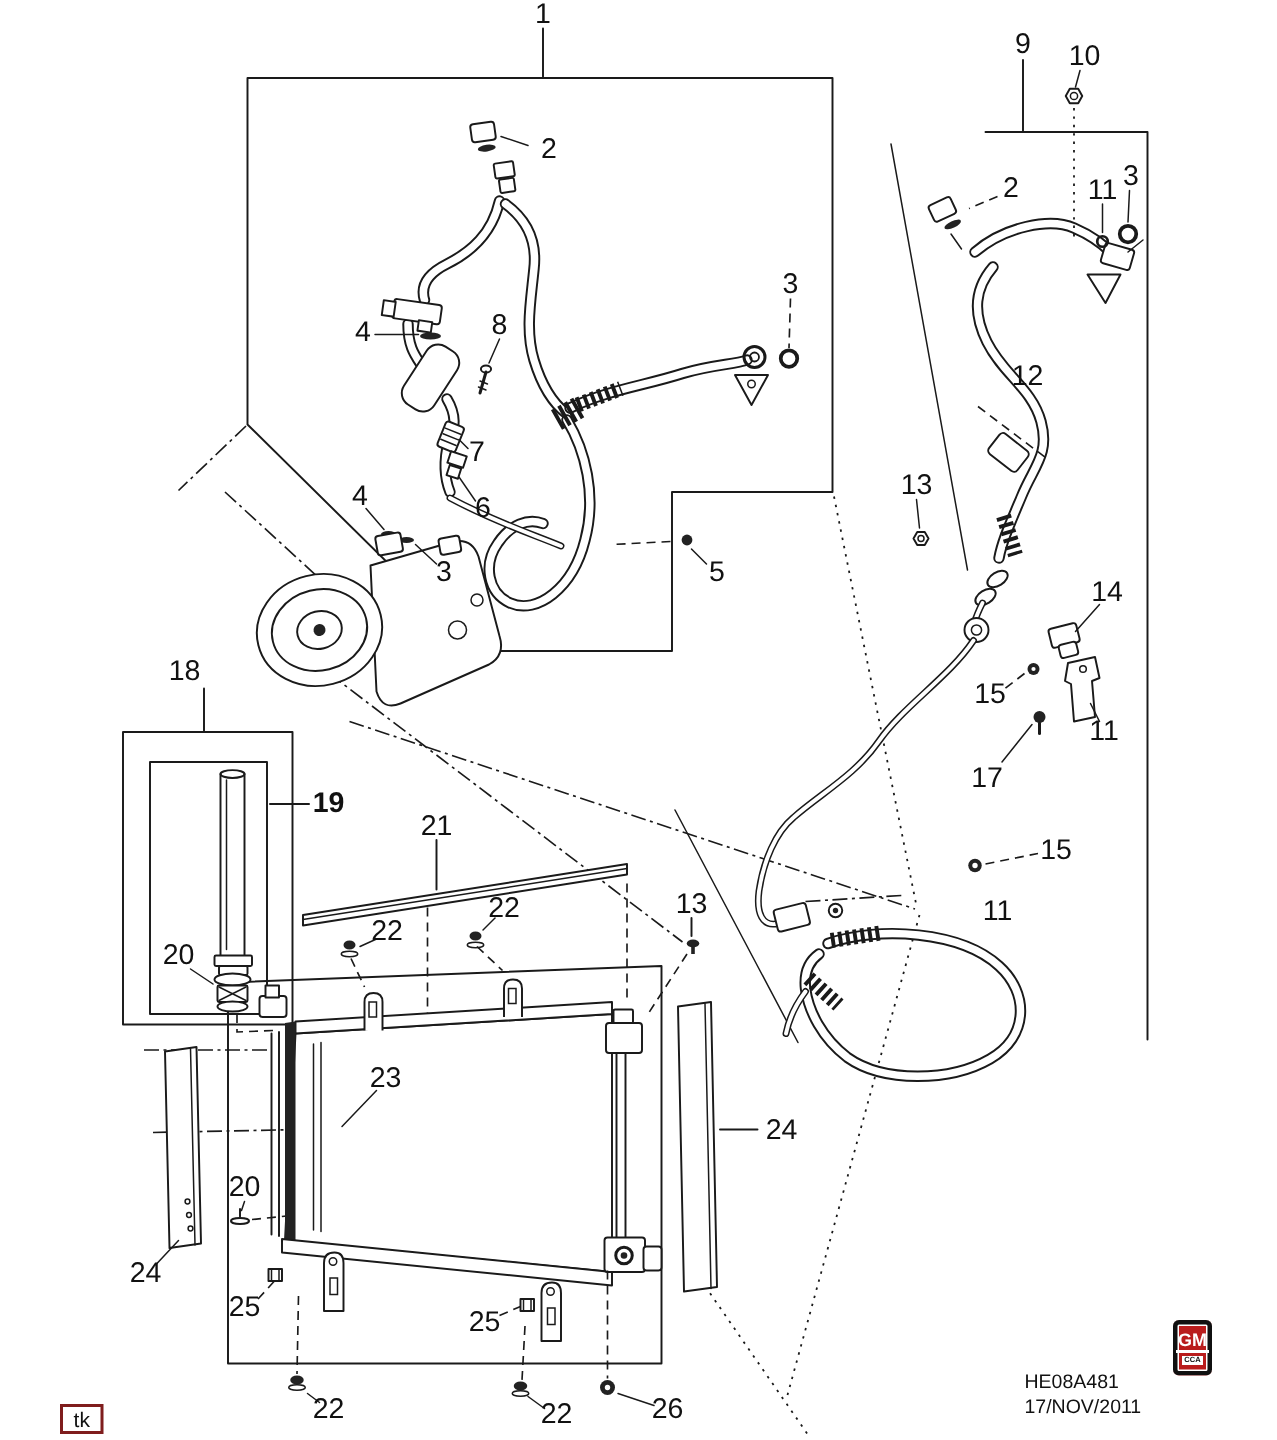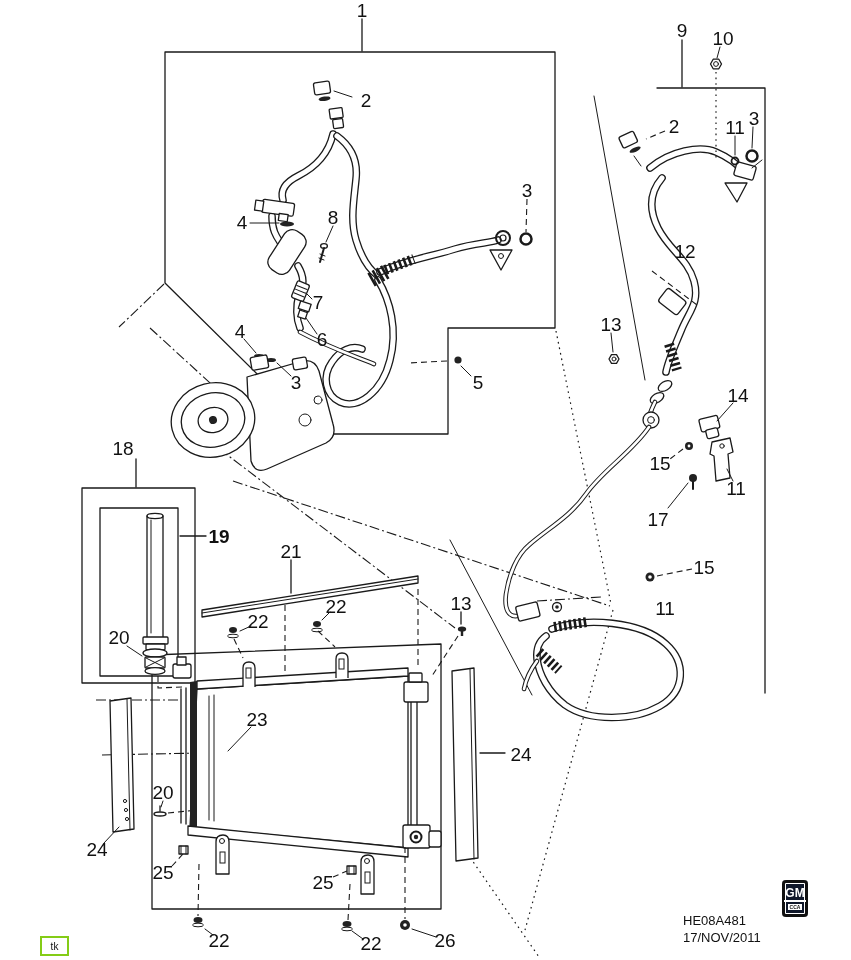--- a/index.html
+++ b/index.html
@@ -21,23 +21,23 @@
   .pipeI{fill:none;stroke:#fff;stroke-width:2.6;stroke-linecap:round;}
   .rib{fill:none;stroke:#1a1a1a;stroke-width:10;stroke-dasharray:2.6 2.4;}
   .ribJ{fill:none;stroke:#1a1a1a;stroke-width:15;stroke-dasharray:2.6 2.2;}
   .oring{fill:none;stroke:#1a1a1a;}
   
   .callout{position:absolute;transform:translate(-50%,-50%);font-size:19px;line-height:1;
            color:#111;white-space:nowrap;}
   .hdr{position:absolute;top:1px;left:631px;font-size:17px;font-weight:bold;letter-spacing:.3px;}
   .hdr span{margin-right:9px;}
   .ftr{position:absolute;left:683px;top:912px;font-size:13px;line-height:17px;}
-  .tkbox{position:absolute;left:40px;top:936px;width:25px;height:16px;border:2px solid #84cc16;
-         display:flex;align-items:center;justify-content:center;font-size:10px;text-align:right;}
-  .gm{position:absolute;left:782px;top:880px;width:26px;height:37px;background:#0f172a;
+  .tkbox{position:absolute;left:40px;top:936px;width:25px;height:16px;border:2px solid #7f1d1d;
+         display:flex;align-items:center;justify-content:center;font-size:14px;text-align:right;}
+  .gm{position:absolute;left:782px;top:880px;width:26px;height:37px;background:#b91c1c;
       border-radius:4px;display:flex;flex-direction:column;align-items:center;justify-content:center;
       box-shadow:inset 0 0 0 3px #101010, inset 0 0 0 4px #fff;}
   .gm .g1{color:#fff;font-weight:bold;font-size:12px;line-height:13px;border-bottom:2px solid #fff;padding:0 1px;}
   .gm .g2{margin-top:2px;background:#fff;color:#101010;font-size:5px;line-height:6px;padding:0 2px;font-weight:bold;}
 </style>
 </head>
 <body>
 
 <div class="page">
 

